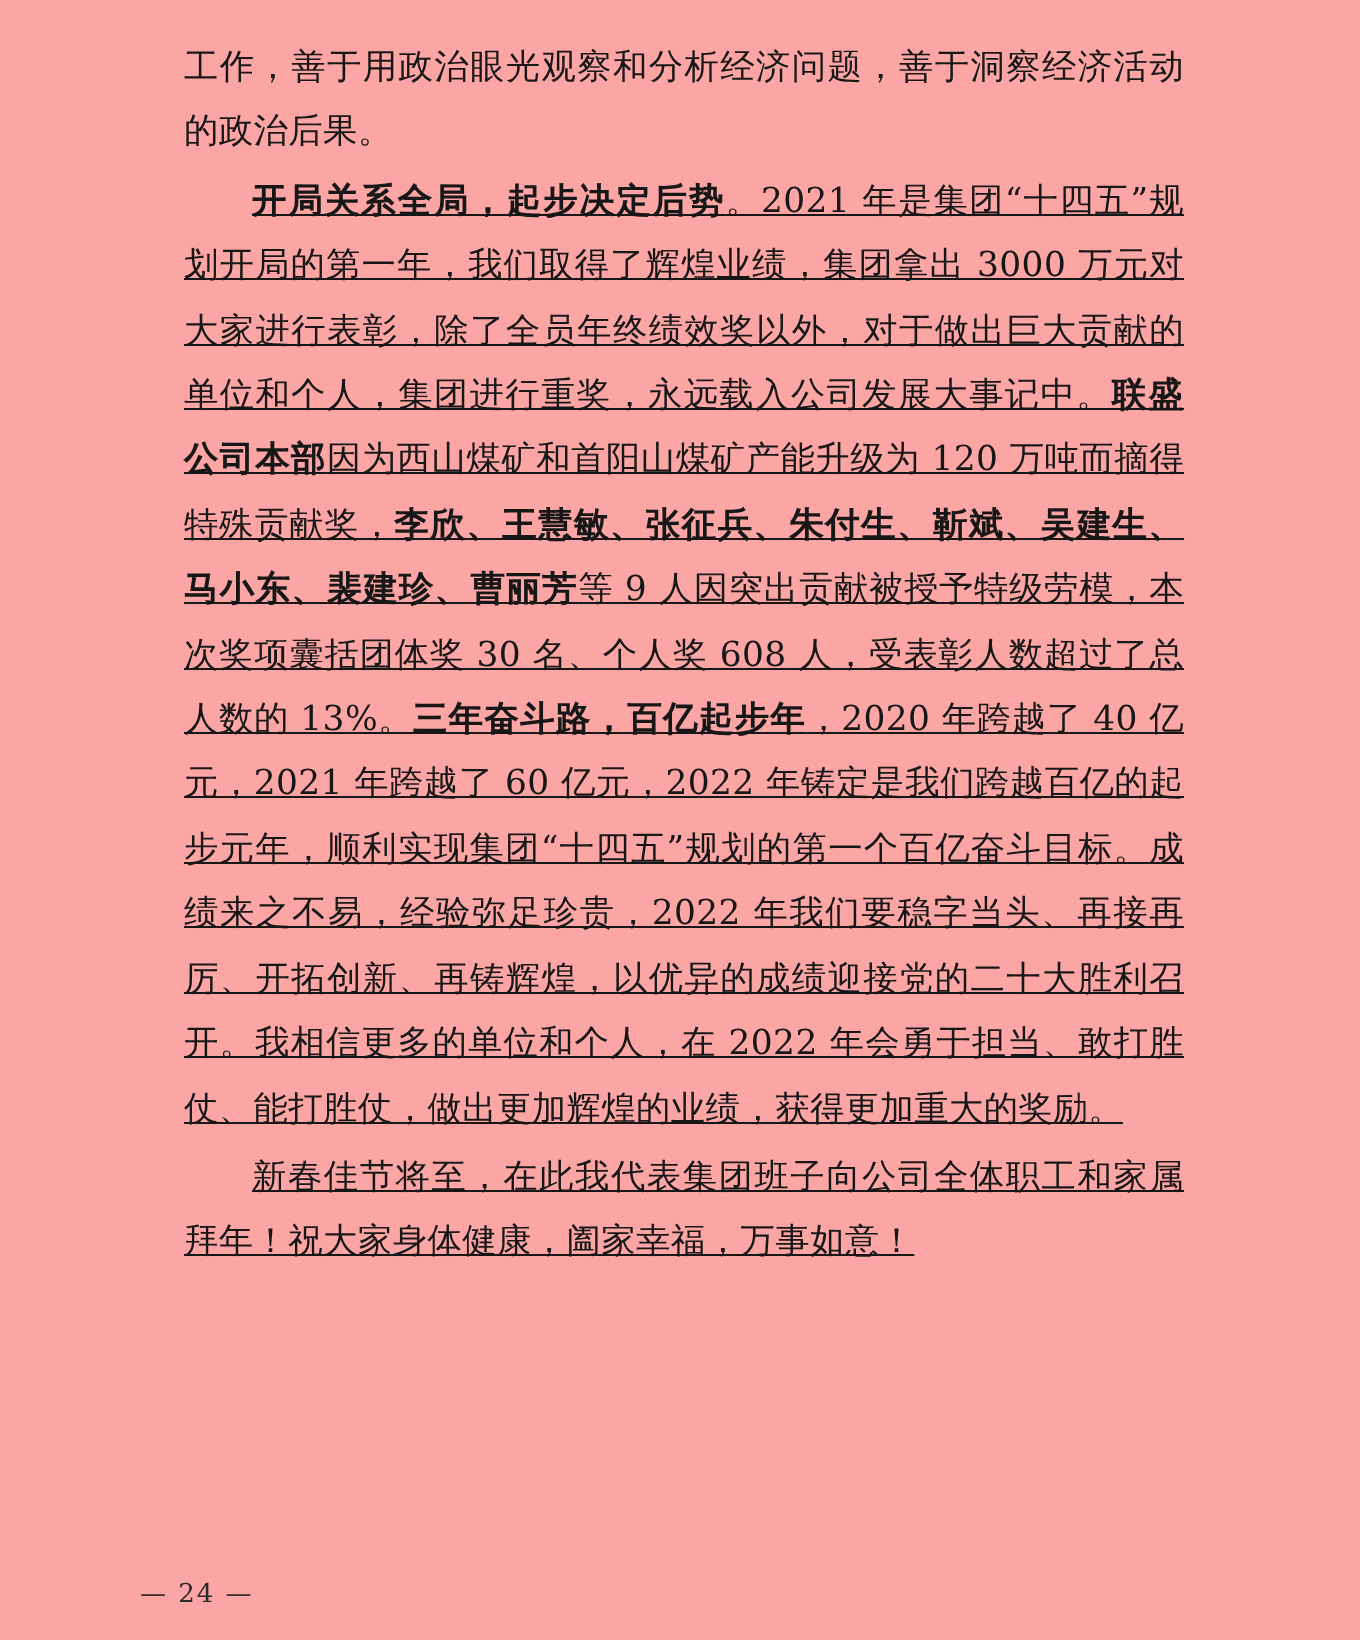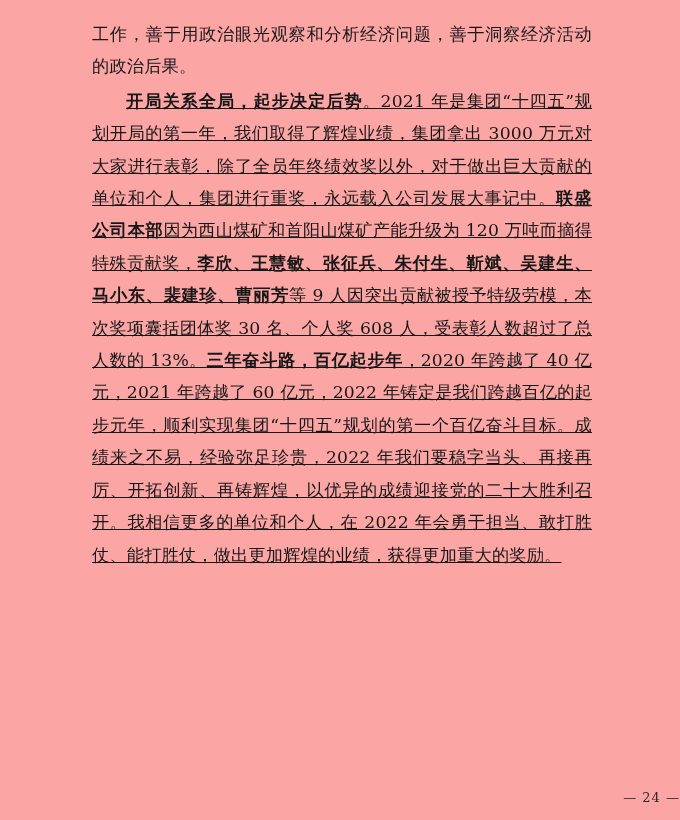--- a/index.html
+++ b/index.html
@@ -44,30 +44,31 @@
   }
   .b {
     font-weight: bold;
     letter-spacing: 0.6px;
   }
   .footer {
     position: absolute;
     left: 0;
     top: 790px;
     width: 680px;
-    text-align: right;
-    padding-left: 120px;
+    text-align: left;
+    padding-left: 70px;
     box-sizing: border-box;
     font-size: 13px;
     color: #2a2a2a;
     letter-spacing: 1px;
   }
 </style>
 </head>
 <body>
 
 <div class="page">
   <div class="content" id="doc-body">
       <p><span>工作，善于用政治眼光观察和分析经济问题，善于洞察经济活动的政治后果。</span></p>
       <p class="indent"><span class="b">开局关系全局，起步决定后势</span><span>。2021 年是集团“十四五”规划开局的第一年，我们取得了辉煌业绩，集团拿出 3000 万元对大家进行表彰，除了全员年终绩效奖以外，对于做出巨大贡献的单位和个人，集团进行重奖，永远载入公司发展大事记中。</span><span class="b">联盛公司本部</span><span>因为西山煤矿和首阳山煤矿产能升级为 120 万吨而摘得特殊贡献奖，</span><span class="b">李欣、王慧敏、张征兵、朱付生、靳斌、吴建生、马小东、裴建珍、曹丽芳</span><span>等 9 人因突出贡献被授予特级劳模，本次奖项囊括团体奖 30 名、个人奖 608 人，受表彰人数超过了总人数的 13%。</span><span class="b">三年奋斗路，百亿起步年</span><span>，2020 年跨越了 40 亿元，2021 年跨越了 60 亿元，2022 年铸定是我们跨越百亿的起步元年，顺利实现集团“十四五”规划的第一个百亿奋斗目标。成绩来之不易，经验弥足珍贵，2022 年我们要稳字当头、再接再厉、开拓创新、再铸辉煌，以优异的成绩迎接党的二十大胜利召开。我相信更多的单位和个人，在 2022 年会勇于担当、敢打胜仗、能打胜仗，做出更加辉煌的业绩，获得更加重大的奖励。</span></p>
+      <p class="indent"><span>新春佳节将至，在此我代表集团班子向公司全体职工和家属拜年！祝大家身体健康，阖家幸福，万事如意！</span></p>
     </div>
   <div class="footer">— 24 —</div>
 </div>
 
 </body></html>

